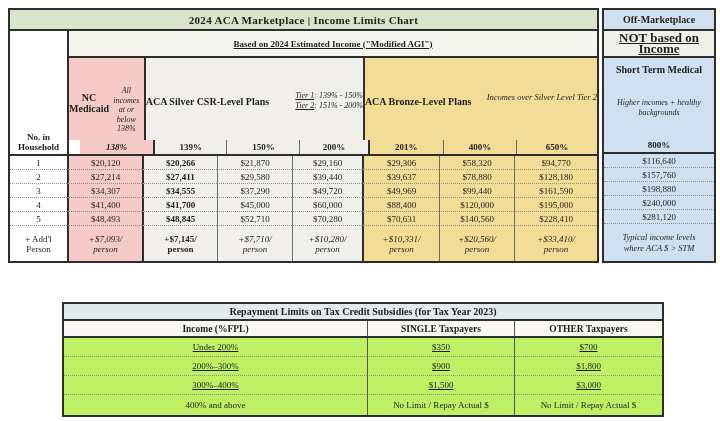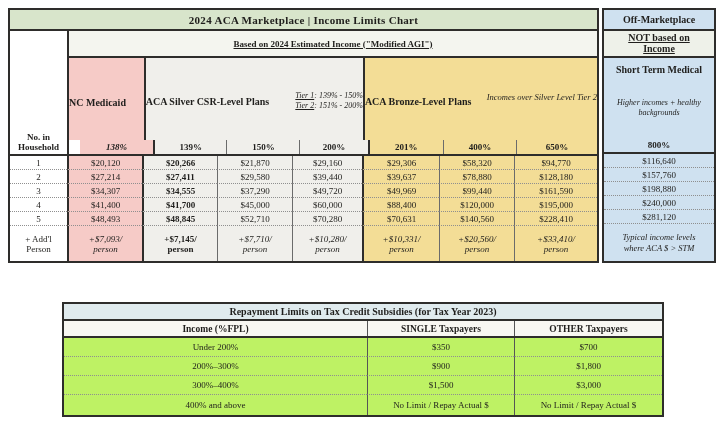--- a/index.html
+++ b/index.html
@@ -83,21 +83,21 @@
     background: var(--off_marketplace_blue, #cfe1f0); text-align: center;
   }
   .op-title {
     height: 21px; background: var(--off_marketplace_blue, #cfe1f0);
     border-bottom: 2px solid var(--border_dark, #2e2d2b);
     font-weight: bold; font-size: 10px;
   }
   .op-sub {
     height: 27px; background: var(--not_income_pale, #eef1e9);
     border-bottom: 2px solid var(--border_dark, #2e2d2b);
-    font-weight: bold; font-size: 10px; line-height: 10.5px; padding: 0 10px;
+    font-weight: bold; font-size: 13px; line-height: 10.5px; padding: 0 10px;
   }
   .op-sub span { text-decoration: underline; }
   .op-block {
     height: 96px; border-bottom: 2px solid var(--border_dark, #2e2d2b);
     display: flex; flex-direction: column; justify-content: space-between;
     align-items: center; padding: 6px 4px 1px;
   }
   .op-plan { font-weight: bold; font-size: 10px; }
   .op-note { font-style: italic; font-size: 8px; line-height: 9.5px; padding: 0 6px; }
   .op-pct  { font-weight: bold; font-size: 9px; padding-bottom: 1px; }
@@ -121,39 +121,40 @@
     height: 17px; display: flex; background: var(--repayment_subheader, #f8f7f2);
     border-bottom: 2px solid var(--border_dark, #2e2d2b);
   }
   .rp-hcell { font-weight: bold; font-size: 9.5px; height: 100%; }
   .rc0 { width: 303px; } 
   .rc1 { width: 147px; border-left: 1px solid #555; }
   .rc2 { width: 148px; border-left: 1px solid #555; }
   .rp-row { display: flex; height: 19px; }
   .rp-row.last { height: 20px; }
   .rp-cell { font-size: 9px; height: 100%; }
-  .rp-row:not(.last) .rp-cell { border-bottom: 1px dotted #8f8f8f; }
+  .rp-row:not(.last) .rp-cell { border-bottom: 1px dotted #8f8f8f; text-decoration: underline; }
 </style>
 </head>
 <body>
 
 <div class="screen">
 
   <section class="income-chart">
     <div class="chart-title fc">2024 ACA Marketplace | Income Limits Chart</div>
 
     <div class="head-region">
       <div class="hh-header">No. in Household</div>
       <div class="head-right">
         <div class="subtitle fc">
           <span>Based on 2024 Estimated Income ("Modified AGI")</span>
         </div>
         <div class="group-row">
           <div class="ghdr ghdr-medicaid">
             <div class="gtitle">NC Medicaid</div>
+            <div class="gnote">All incomes at or below 138%</div>
           </div>
           <div class="ghdr ghdr-silver">
             <div class="gtitle">ACA Silver CSR-Level Plans</div>
             <div class="tiers">
               <div><span class="tier-lbl">Tier 1</span><span>: 139% - 150%</span></div>
               <div><span class="tier-lbl">Tier 2</span><span>: 151% - 200%</span></div>
             </div>
           </div>
           <div class="ghdr ghdr-bronze">
             <div class="gtitle">ACA Bronze-Level Plans</div>

